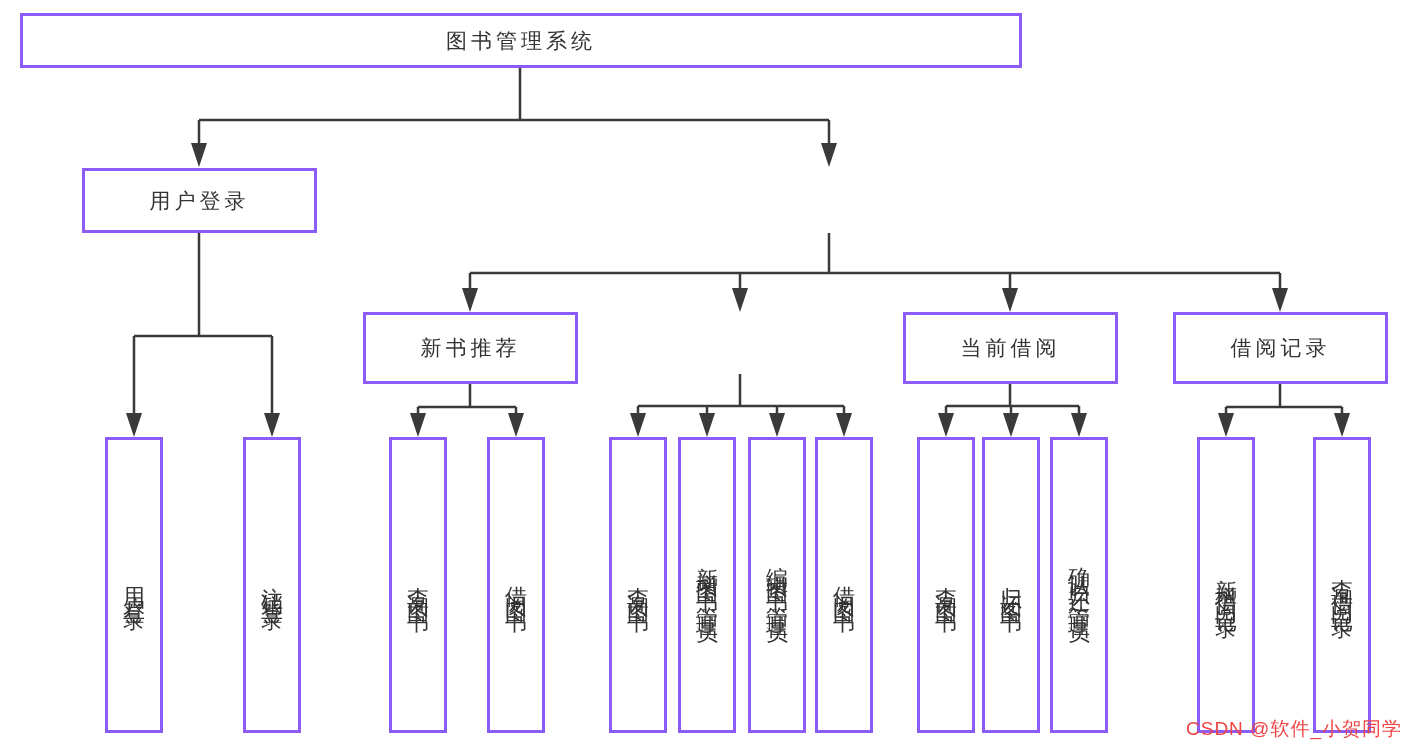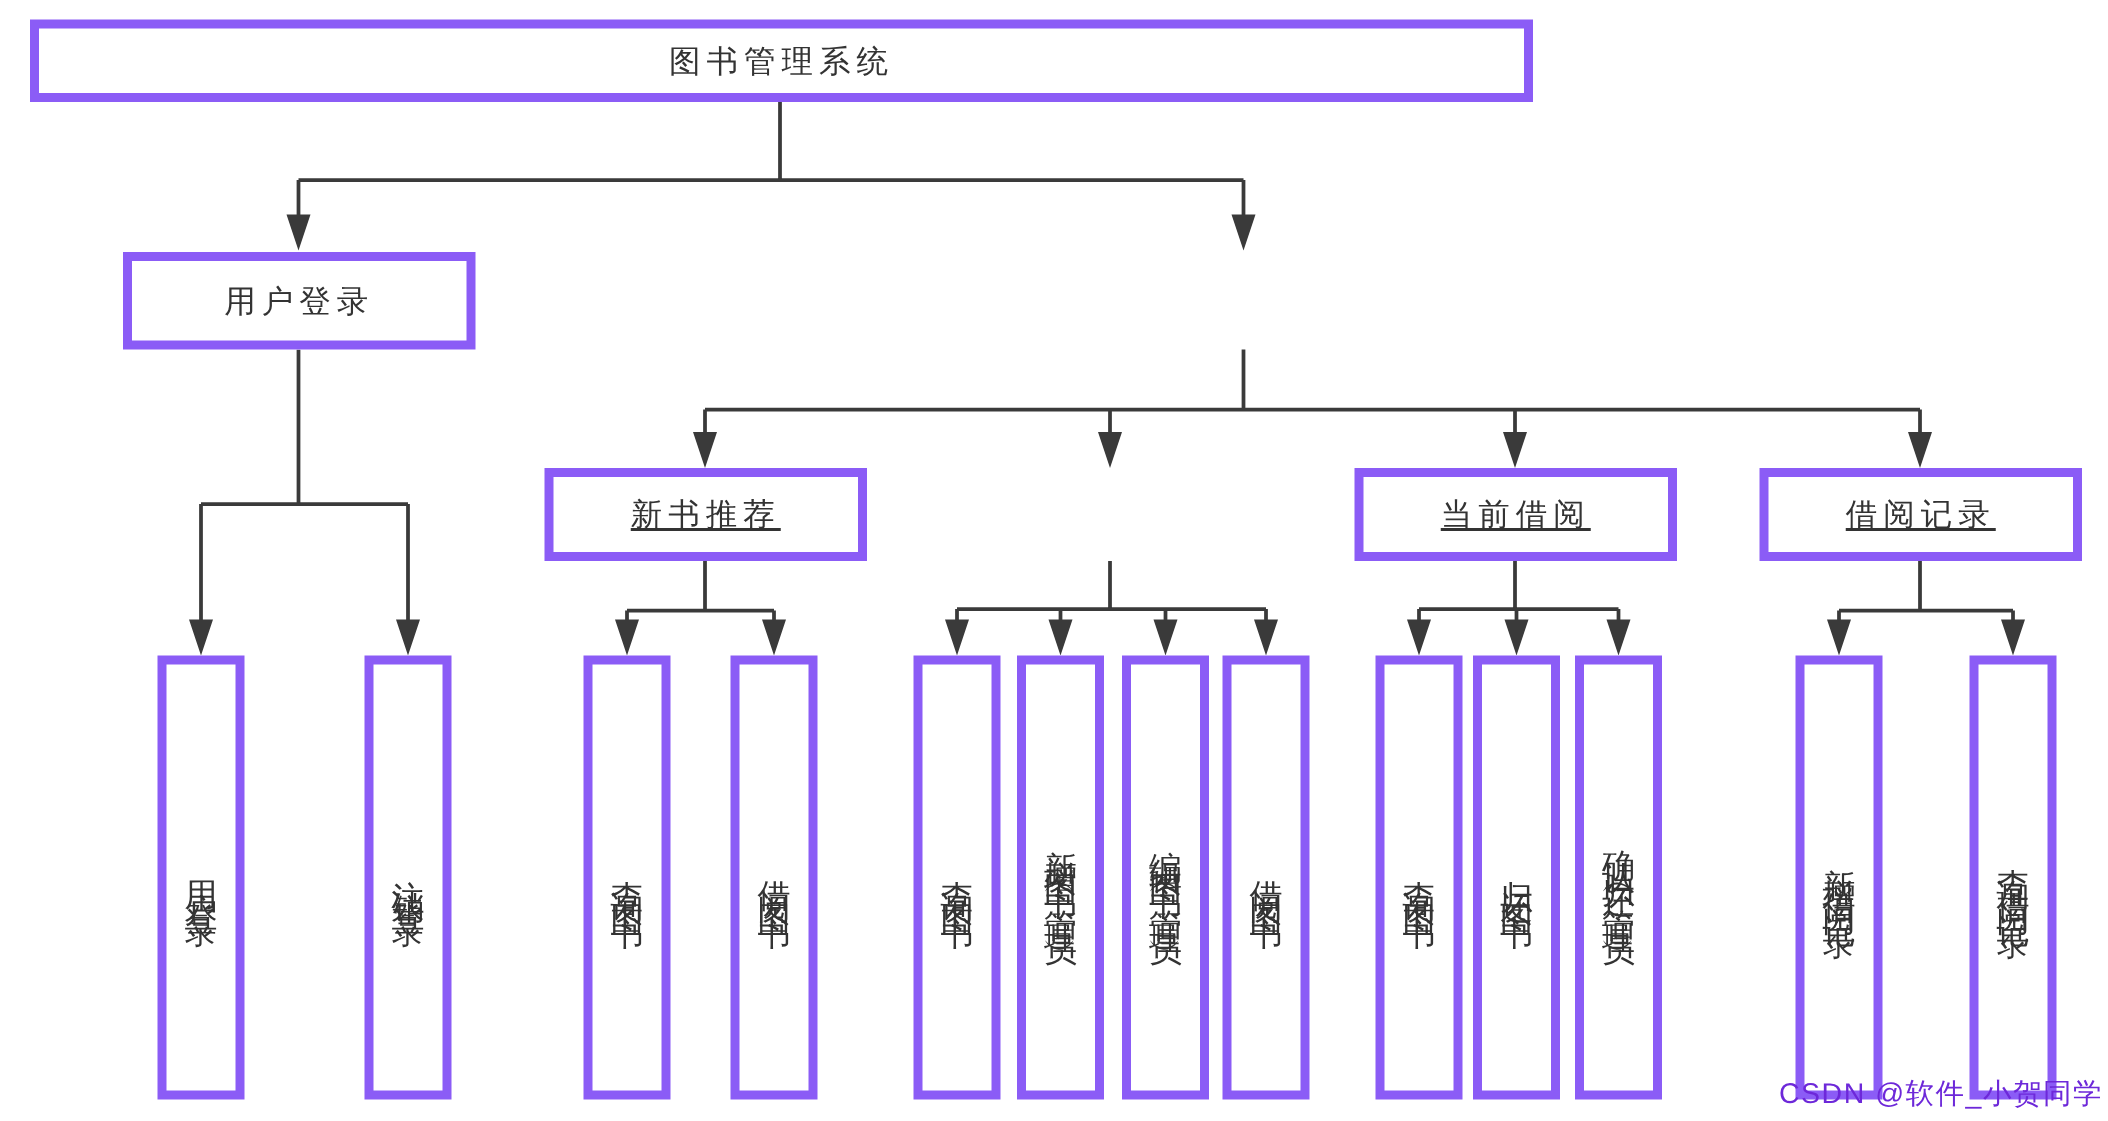--- a/index.html
+++ b/index.html
@@ -17,52 +17,52 @@
   }
   #connectors {
     position: absolute;
     left: 0;
     top: 0;
     z-index: 1;
   }
   .node {
     position: absolute;
     box-sizing: border-box;
-    border: 6px solid #8b5cf6;
+    border: 3px solid #8b5cf6;
     background: #ffffff;
     display: flex;
     align-items: center;
     justify-content: center;
     z-index: 2;
     color: #333333;
   }
   .node.h-label {
     font-size: 21px;
     letter-spacing: 4px;
     white-space: nowrap;
   }
   .node.root-box   { left: 20px;  top: 13px;  width: 1002px; height: 55px; }
   .node.lvl2       { top: 168px; width: 235px; height: 65px; }
-  .node.lvl3       { top: 312px; width: 215px; height: 62px; text-decoration: underline; }
+  .node.lvl3       { top: 312px; width: 215px; height: 72px; }
   .node.leaf       { top: 437px; width: 58px;  height: 296px; }
   .leaf span {
     writing-mode: vertical-rl;
     text-orientation: mixed;
     font-size: 22px;
     letter-spacing: 8px;
     line-height: 1;
     color: #333333;
   }
   #watermark {
     position: absolute;
     left: 1186px;
     top: 716px;
     z-index: 5;
     font-size: 19px;
-    color: #6d28d9;
+    color: #ef4444;
     letter-spacing: 1px;
     white-space: nowrap;
   }
 </style>
 </head>
 <body>
 
 <div id="stage">
 
   <svg id="connectors" width="1405" height="747" viewBox="0 0 1405 747" aria-hidden="true">

